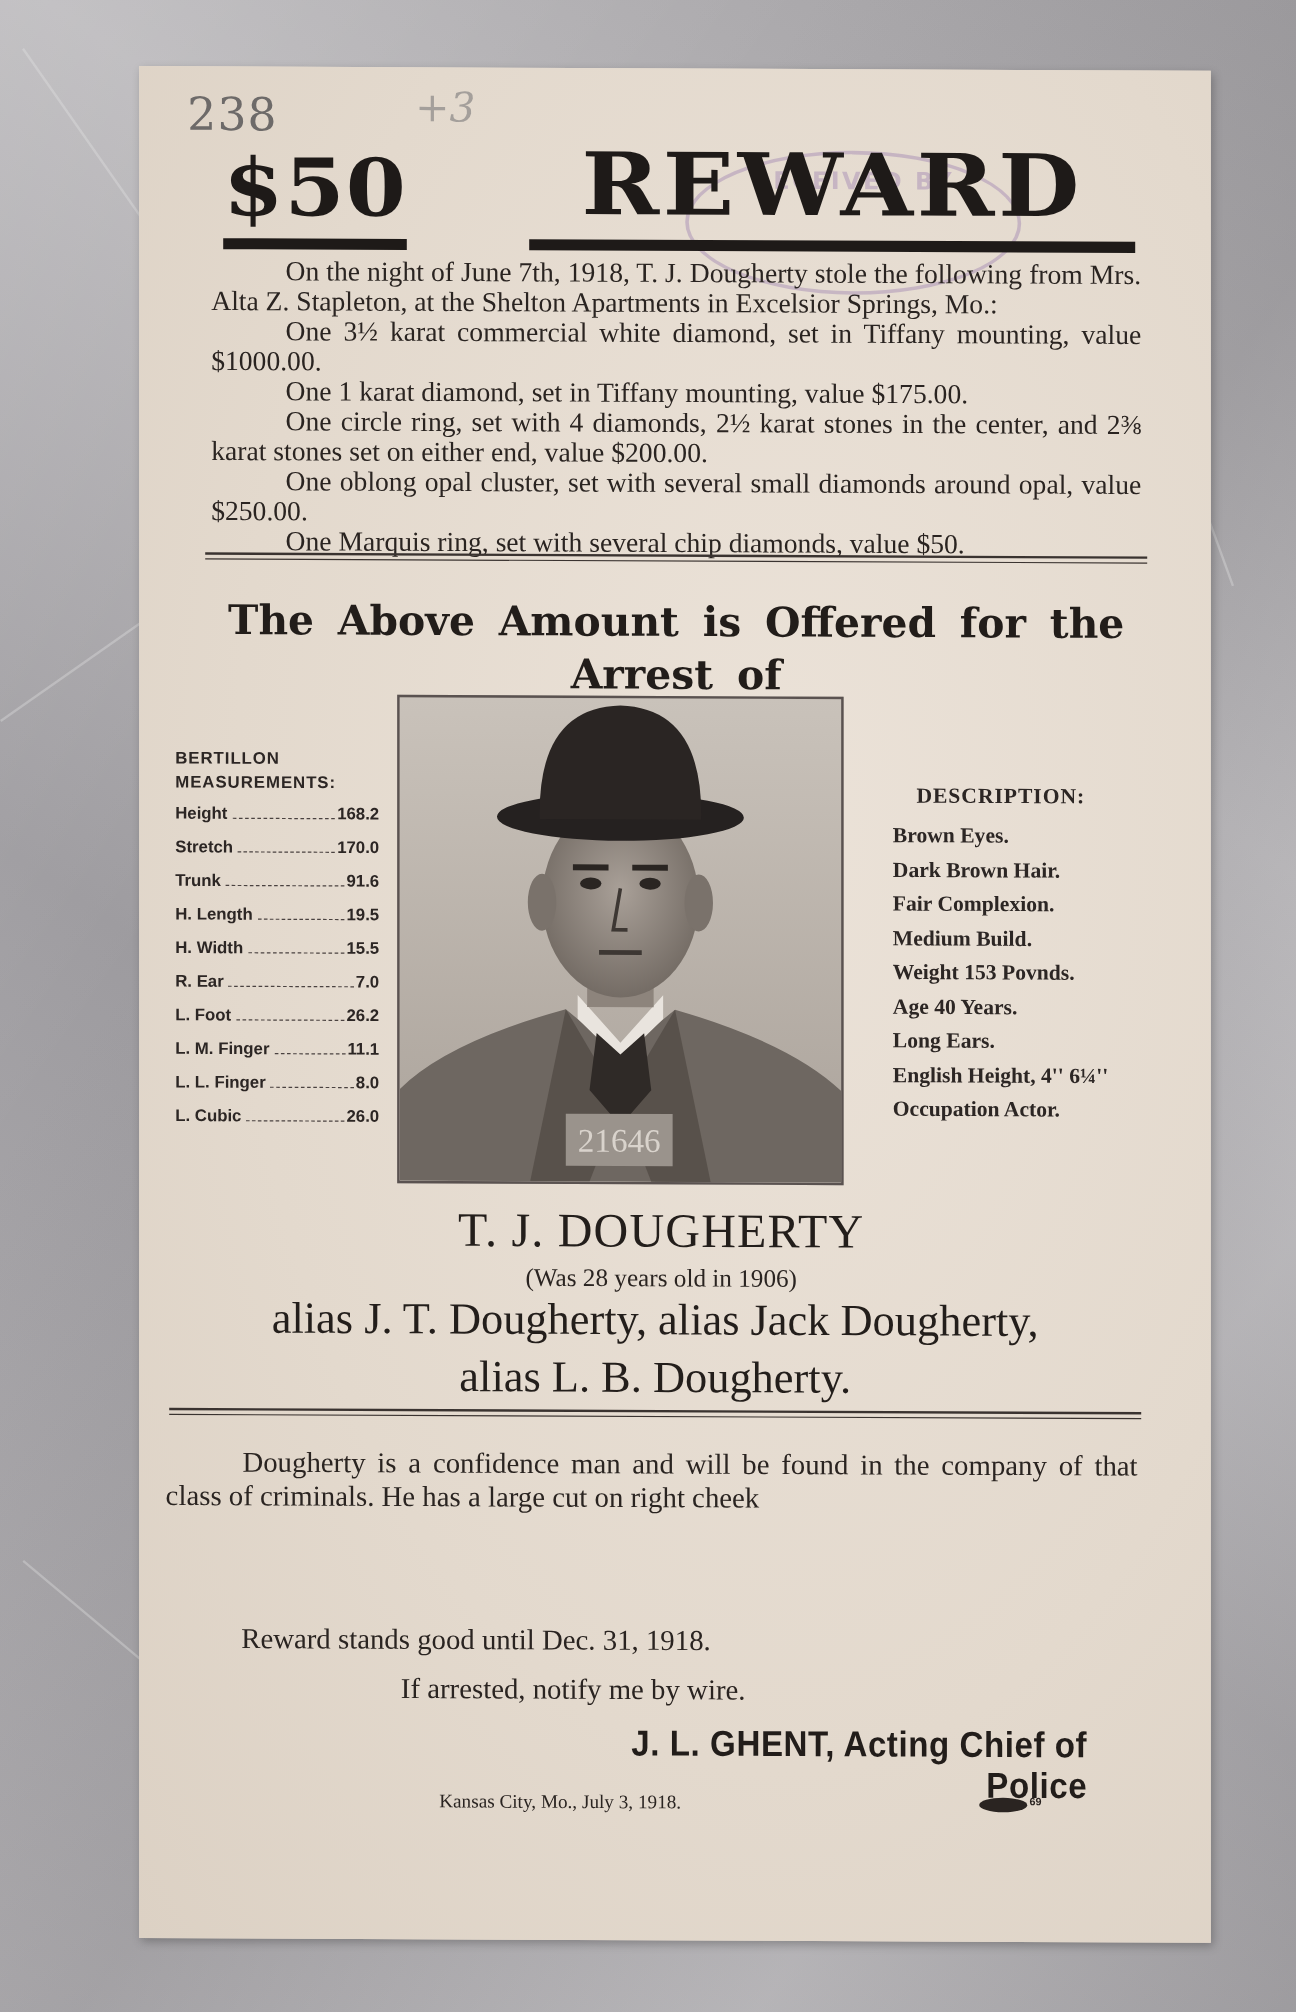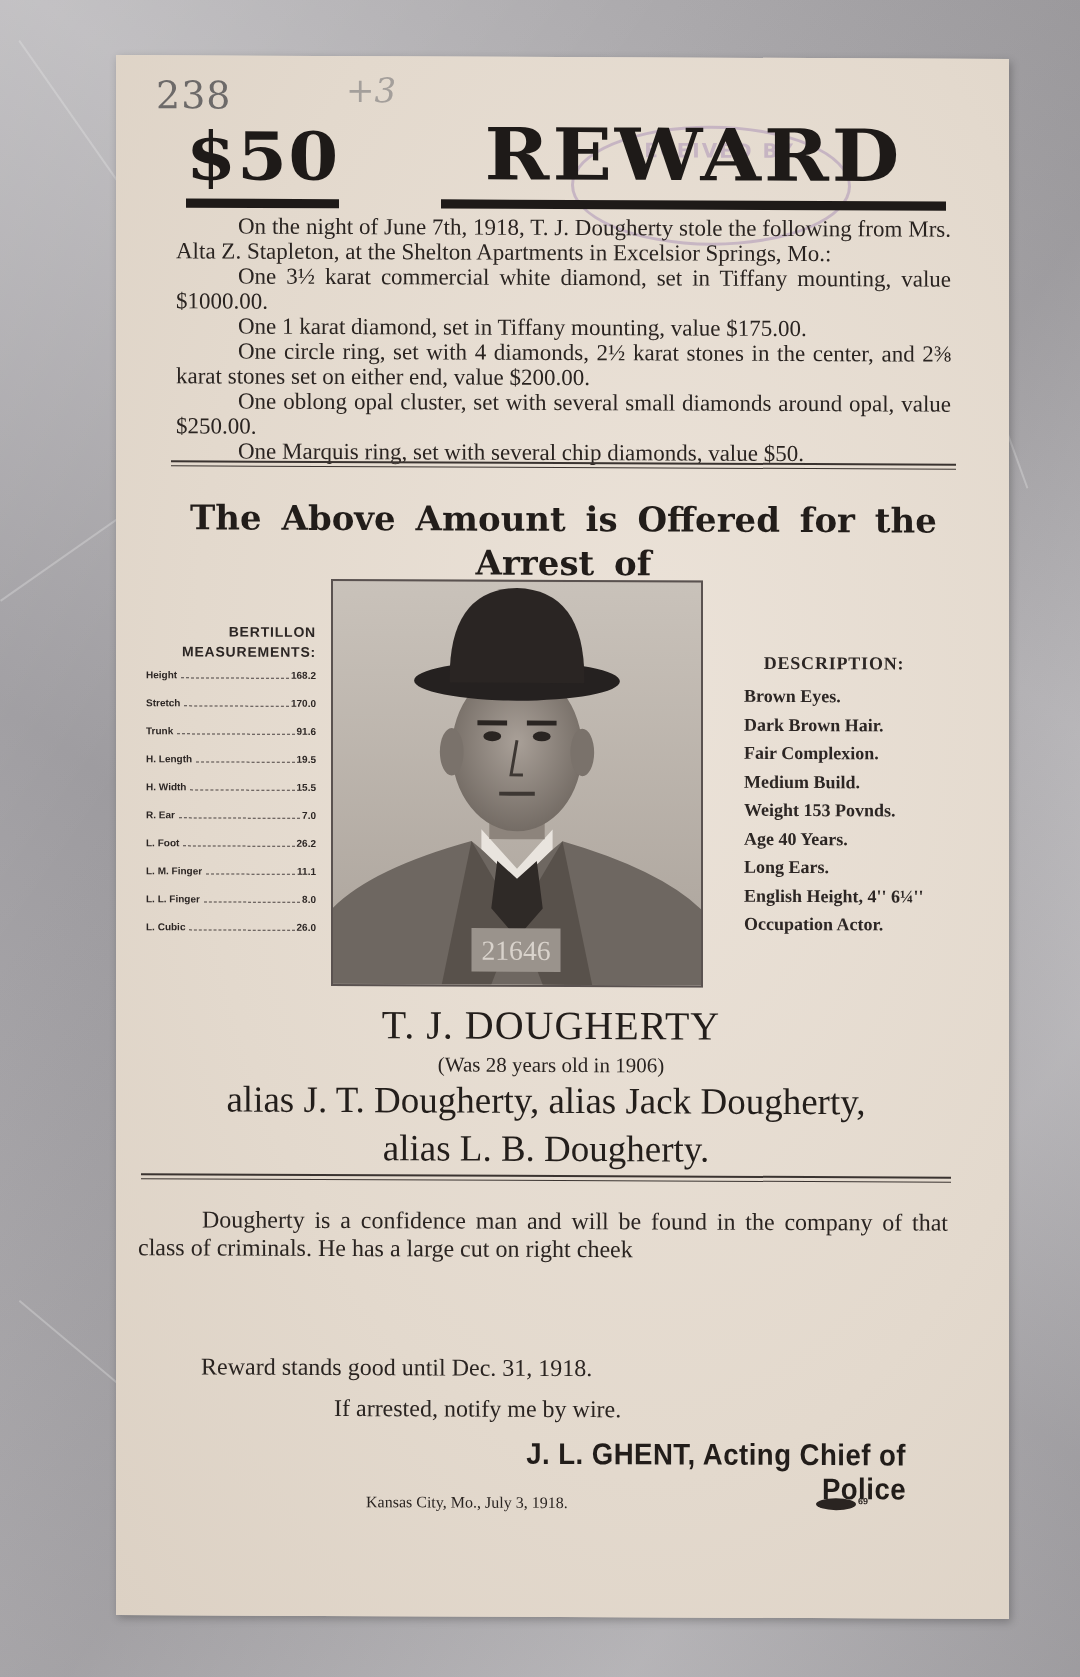--- a/index.html
+++ b/index.html
@@ -82,22 +82,22 @@
     background: #b8b0a8;
     overflow: hidden;
   }
   .photo svg { width: 100%; height: 100%; display: block; }
 
   .bertillon {
     position: absolute; left: 30px; top: 566px; width: 170px;
     font-family: "Liberation Sans", sans-serif; font-weight: bold;
     color: #2c2624;
   }
-  .bertillon-title { text-align: right; font-size: 14px; line-height: 20px; letter-spacing: 0.8px; margin-bottom: 8px; }
-  .m-row { display: flex; align-items: baseline; font-size: 10px; height: 28px; }
+  .bertillon-title { text-align: left; font-size: 14px; line-height: 20px; letter-spacing: 0.8px; margin-bottom: 8px; }
+  .m-row { display: flex; align-items: baseline; font-size: 14px; height: 28px; }
   .m-row .lbl { white-space: nowrap; }
   .m-row .dots { flex: 1; border-bottom: 1.5px dashed #4a4240; margin: 0 2px 4px 4px; }
   .m-row .val { white-space: nowrap; }
 
   .description {
     position: absolute; left: 606px; top: 595px; width: 190px;
     font-family: Liberation Serif, serif; font-weight: bold;
     color: #2c2624; font-size: 18px; margin-left: 22px;
   }
   .description-title { text-align: center; letter-spacing: 0.8px; margin-bottom: 12px; padding-right: 10px; }

